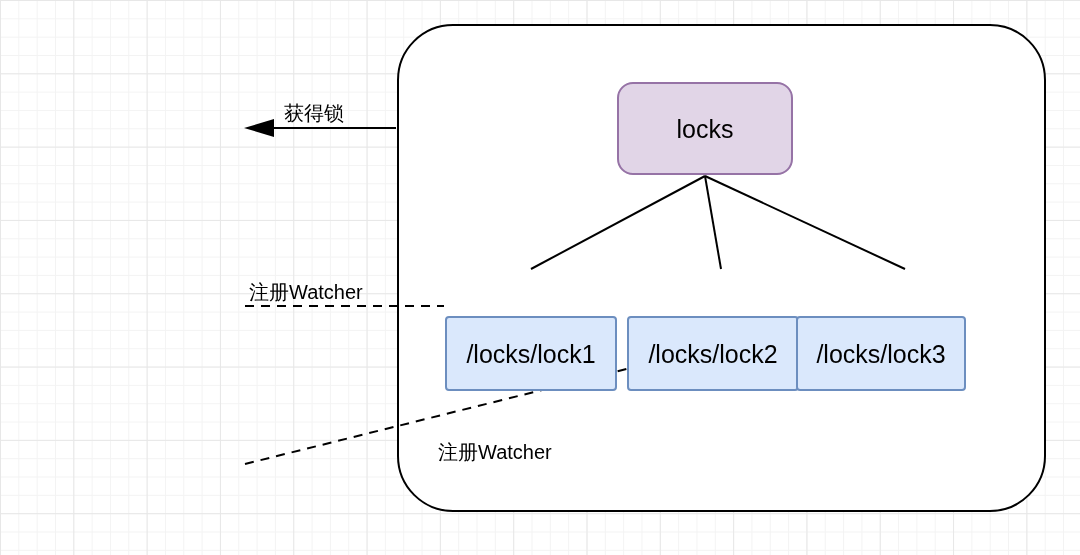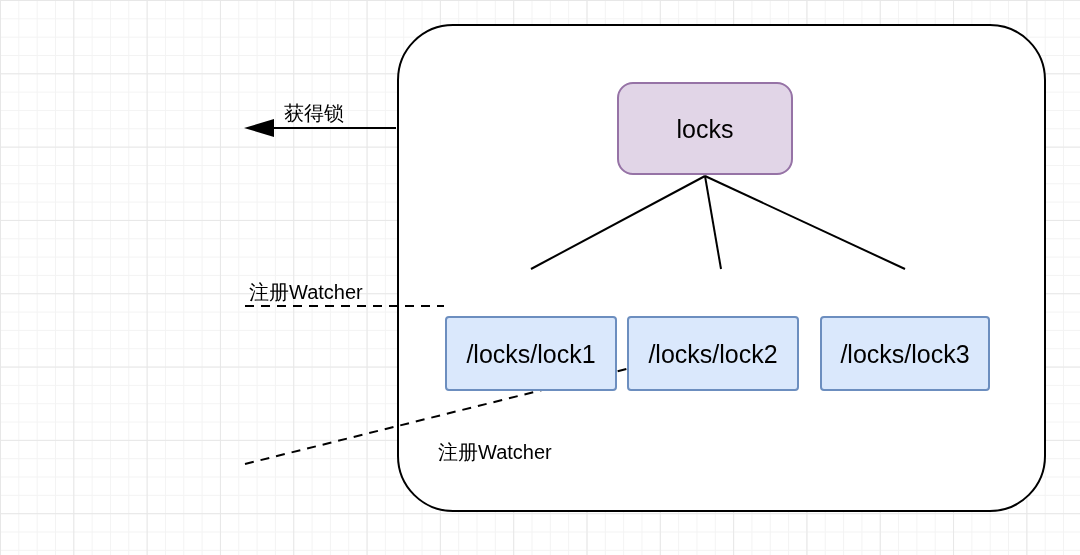--- a/index.html
+++ b/index.html
@@ -101,21 +101,21 @@
     top: 268px;
     width: 172px;
     height: 75px;
     background: var(--node-fill, #dae8fc);
     border: 2px solid var(--node-border, #6c8ebf);
     border-radius: 4px;
     margin-top: 48px;
   }
   .node-box.n1 { left: 445px; }
   .node-box.n2 { left: 627px; }
-  .node-box.n3 { left: 820px; width: 170px; }
+  .node-box.n3 { left: 796px; width: 170px; }
 
   .edge-label {
     position: absolute;
     font-size: 20px;
     color: var(--text, #000000);
     white-space: nowrap;
     margin-top: 12px;
   }
   .label-acquire  { left: 284px; top: 88px; }
   .label-watcher2 { left: 249px; top: 267px; }

